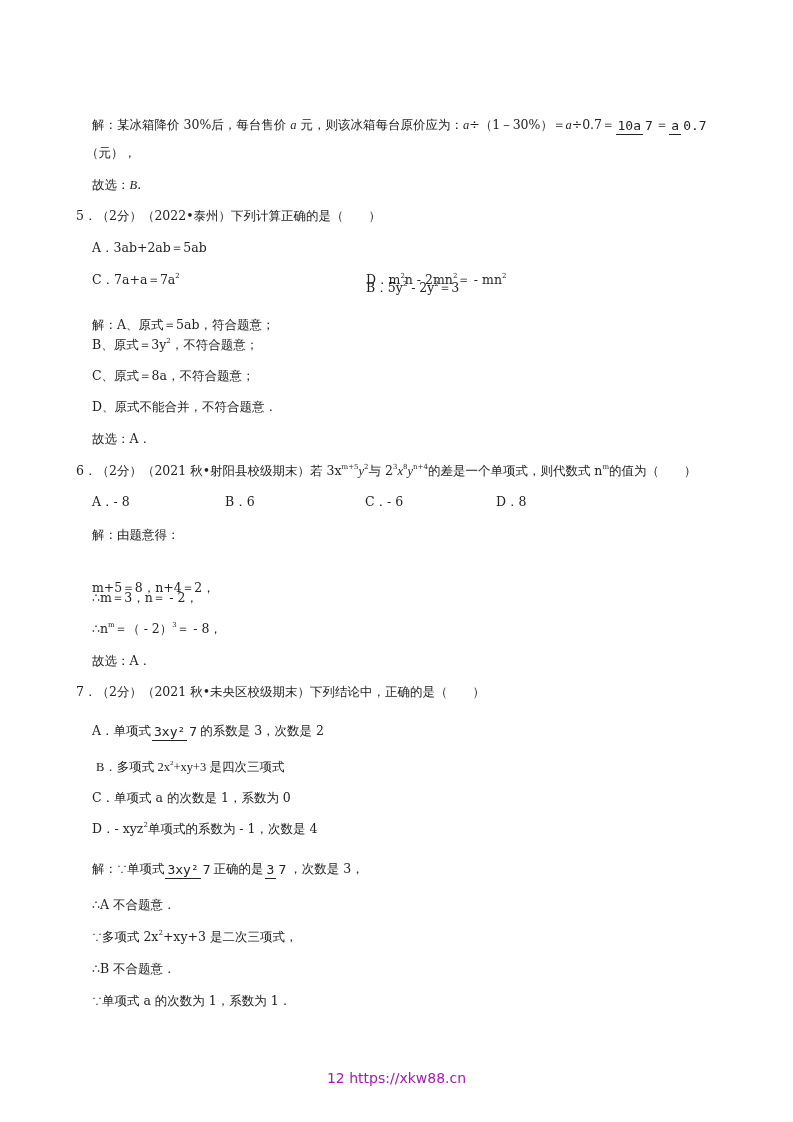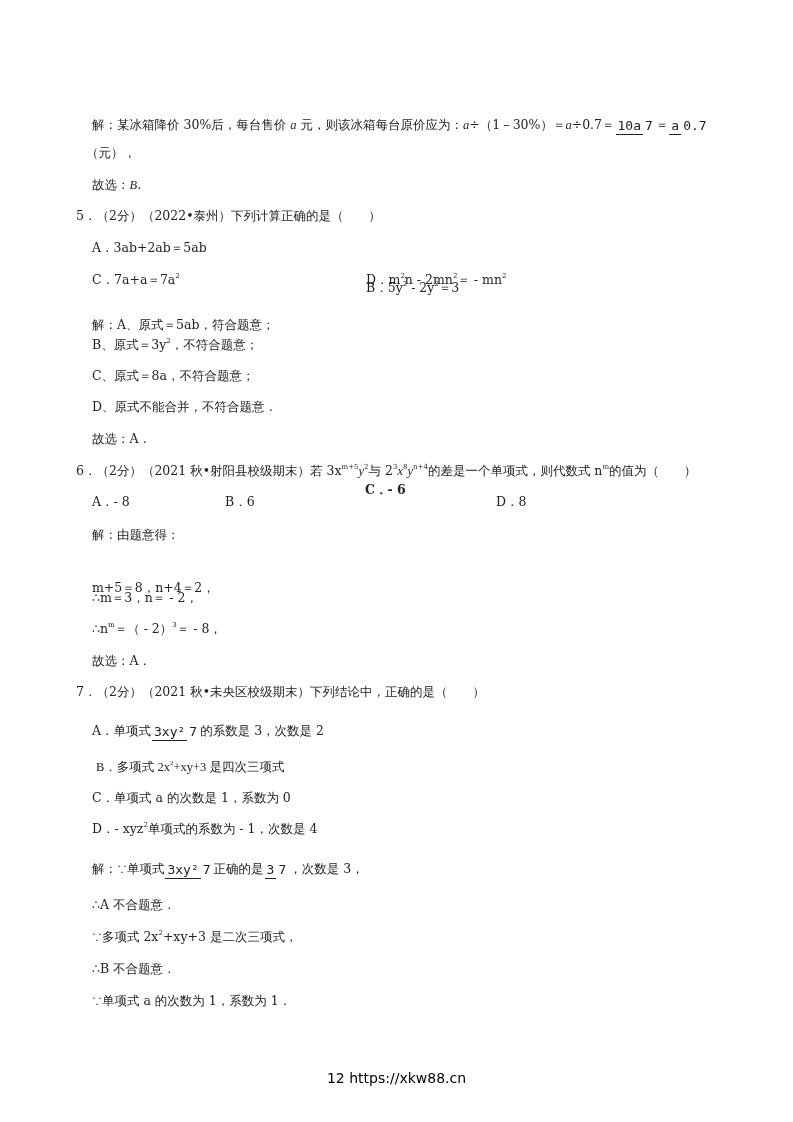--- a/index.html
+++ b/index.html
@@ -7,21 +7,21 @@
          font-family: "DejaVu Serif", "Liberation Serif", serif; color: #222; font-size: 12.5px; }
   .line { position: absolute; white-space: nowrap; line-height: 18px; }
   i, .it { font-style: italic; font-family: "Liberation Serif", "DejaVu Serif", serif; }
   sup { font-size: 7px; vertical-align: 6px; line-height: 0; }
   .frac { display: inline-flex; flex-direction: row; align-items: center; vertical-align: middle; margin: 0 1px;
           font-family: "DejaVu Sans Mono", "Liberation Mono", monospace; font-size: 13px; line-height: 17px; }
   .frac .num { border-bottom: 1px solid #222; padding: 0 2px; }
   .frac .den { padding: 0 2px; }
   .opt { position: absolute; white-space: nowrap; line-height: 18px; }
   .footer { position: absolute; top: 1070px; left: 0; width: 793px; text-align: center;
-            font-family: "DejaVu Sans", "Liberation Sans", sans-serif; font-size: 14px; color: #000000; }
+            font-family: "DejaVu Sans", "Liberation Sans", sans-serif; font-size: 14px; color: #a21caf; }
 </style>
 </head>
 <body>
 
 <div class="line" style="top:108px; left:92px; line-height:34px;">
   <span>解：某冰箱降价 30%后，每台售价 </span><i>a</i><span> 元，则该冰箱每台原价应为：</span><i>a</i><span>÷（1－30%）＝</span><i>a</i><span>÷0.7＝</span><span class="frac">
       <span class="num">10a</span>
       <span class="den">7</span>
     </span><span>＝</span><span class="frac">
       <span class="num">a</span>
@@ -50,21 +50,21 @@
 </div>
 <div class="line" style="top:367px; left:92px;">C、原式＝8a，不符合题意；</div>
 <div class="line" style="top:398px; left:92px;">D、原式不能合并，不符合题意．</div>
 <div class="line" style="top:430px; left:92px;">故选：A．</div>
 
 <div class="line" style="top:462px; left:76px;">
   <span>6．（2分）（2021 秋•射阳县校级期末）若 3x</span><sup>m+5</sup><i>y</i><sup>2</sup><span>与 2</span><sup>3</sup><i>x</i><sup>8</sup><i>y</i><sup>n+4</sup><span>的差是一个单项式，则代数式 n</span><sup>m</sup><span>的值为（　　）</span>
 </div>
 <div class="opt" style="top:493px; left:92px;">A．- 8</div>
 <div class="opt" style="top:493px; left:225px;">B．6</div>
-<div class="opt" style="top:481px; left:365px;font-weight:bold;">C．- 6</div>
+<div class="opt" style="top:493px; left:365px;">C．- 6</div>
 <div class="opt" style="top:493px; left:496px;">D．8</div>
 <div class="line" style="top:526px; left:92px;">解：由题意得：</div>
 <div class="line" style="top:557px; left:92px;margin-top:22px;">m+5＝8，n+4＝2，</div>
 <div class="line" style="top:589px; left:92px;">∴m＝3，n＝ - 2，</div>
 <div class="line" style="top:620px; left:92px;">
   <span>∴n</span><sup>m</sup><span>＝（ - 2）</span><sup>3</sup><span>＝ - 8，</span>
 </div>
 <div class="line" style="top:652px; left:92px;">故选：A．</div>
 
 <div class="line" style="top:683px; left:76px;">7．（2分）（2021 秋•未央区校级期末）下列结论中，正确的是（　　）</div>

